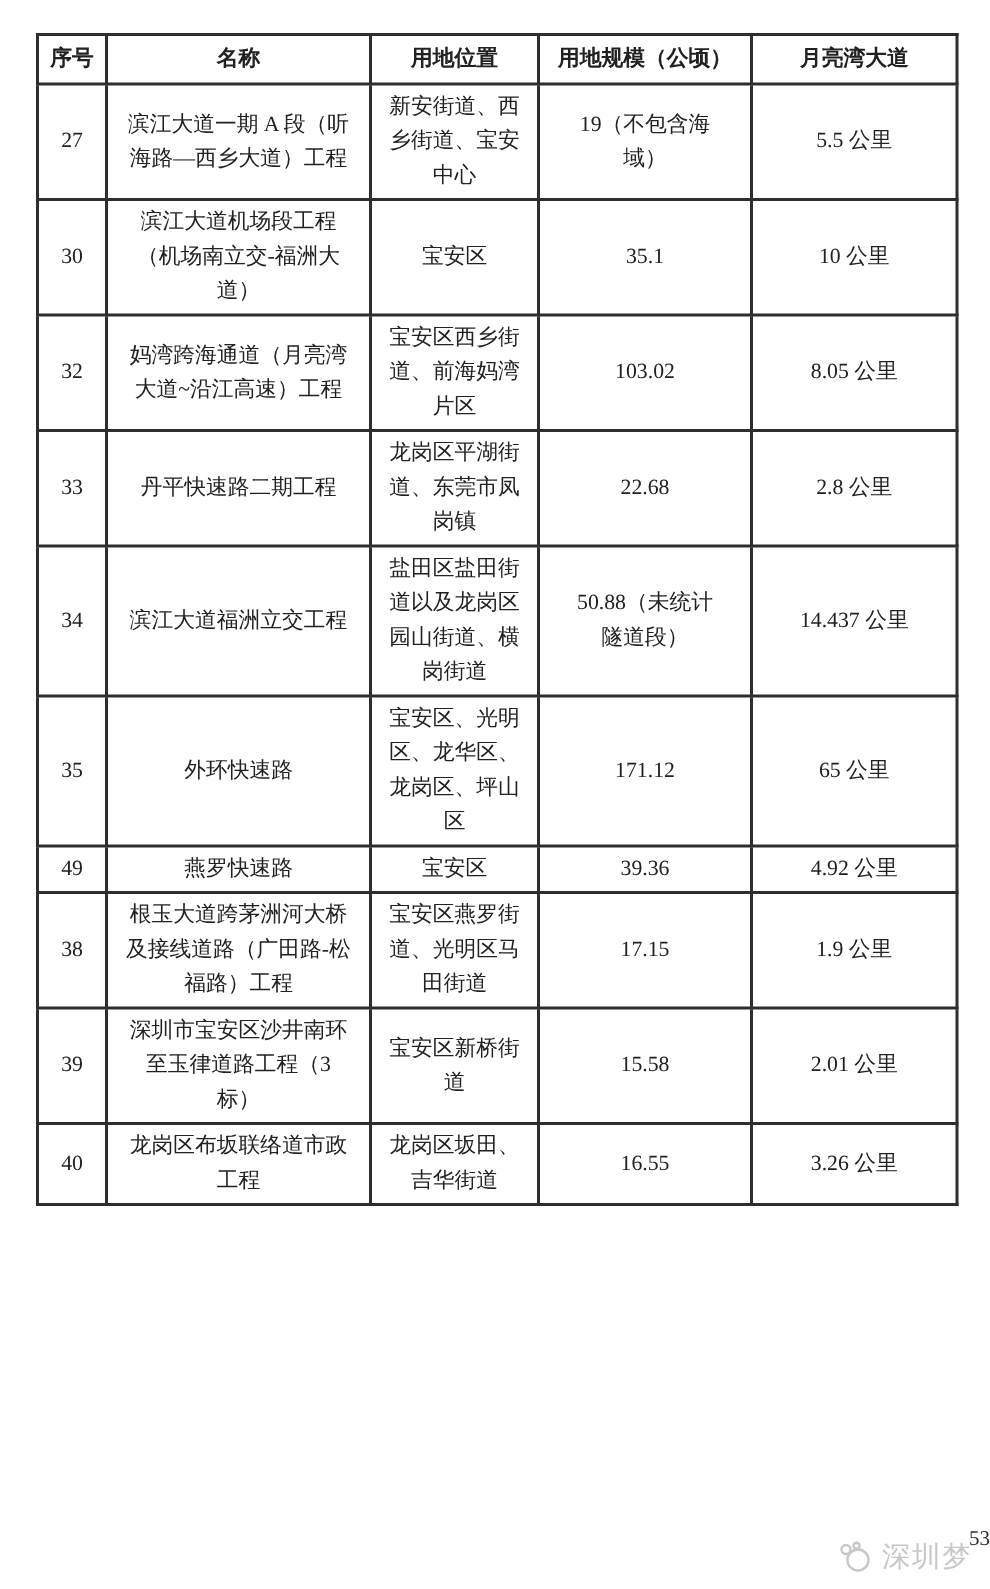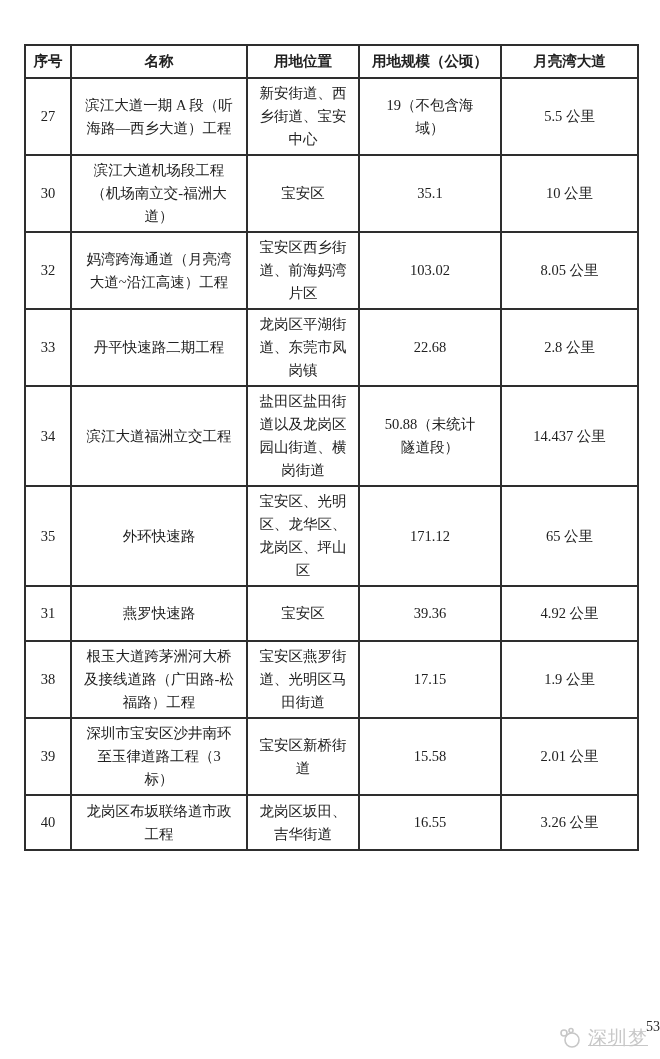--- a/index.html
+++ b/index.html
@@ -16,41 +16,40 @@
     background: #ffffff;
     overflow: hidden;
   }
   table.data-table {
     position: absolute;
     left: 24px;
     top: 22px;
     width: 613px;
     border-collapse: collapse;
     table-layout: fixed;
-    margin-top: 22px;
   }
   .data-table th, .data-table td {
     border: 2px solid #2e2e2e;
     text-align: center;
     vertical-align: middle;
     font-size: 14.5px;
     line-height: 23px;
     padding: 3px 10px;
     word-break: break-all;
   }
   .data-table th {
     font-weight: bold;
     padding: 4px 4px;
     font-size: 14.5px;
   }
   .data-table td.col-area, .data-table td.col-scale {
     padding: 3px 22px;
   }
   .data-table td.col-no {
-    padding: 15px 2px;
+    padding: 3px 2px;
   }
   .footer-page-number {
     position: absolute;
     left: 0;
     right: 0;
     bottom: 24px;
     text-align: right;
     font-size: 14px;
     color: #2b2b2b;
   }
@@ -58,21 +57,20 @@
     position: absolute;
     right: 12px;
     bottom: 8px;
     display: flex;
     align-items: center;
     gap: 5px;
     color: #c7c7c7;
     font-size: 19px;
     letter-spacing: 1px;
     font-family: "Liberation Sans", sans-serif;
-    text-decoration: underline;
   }
   .watermark .logo-icon {
     width: 24px;
     height: 22px;
     display: inline-block;
   }
 </style>
 </head>
 <body>
 
@@ -132,21 +130,21 @@
           <td class="col-scale">14.437 公里</td>
         </tr>
         <tr>
           <td class="col-no">35</td>
           <td class="col-name">外环快速路</td>
           <td class="col-location">宝安区、光明区、龙华区、龙岗区、坪山区</td>
           <td class="col-area">171.12</td>
           <td class="col-scale">65 公里</td>
         </tr>
         <tr>
-          <td class="col-no">31</td>
+          <td class="col-no">49</td>
           <td class="col-name">燕罗快速路</td>
           <td class="col-location">宝安区</td>
           <td class="col-area">39.36</td>
           <td class="col-scale">4.92 公里</td>
         </tr>
         <tr>
           <td class="col-no">38</td>
           <td class="col-name">根玉大道跨茅洲河大桥及接线道路（广田路-松福路）工程</td>
           <td class="col-location">宝安区燕罗街道、光明区马田街道</td>
           <td class="col-area">17.15</td>

